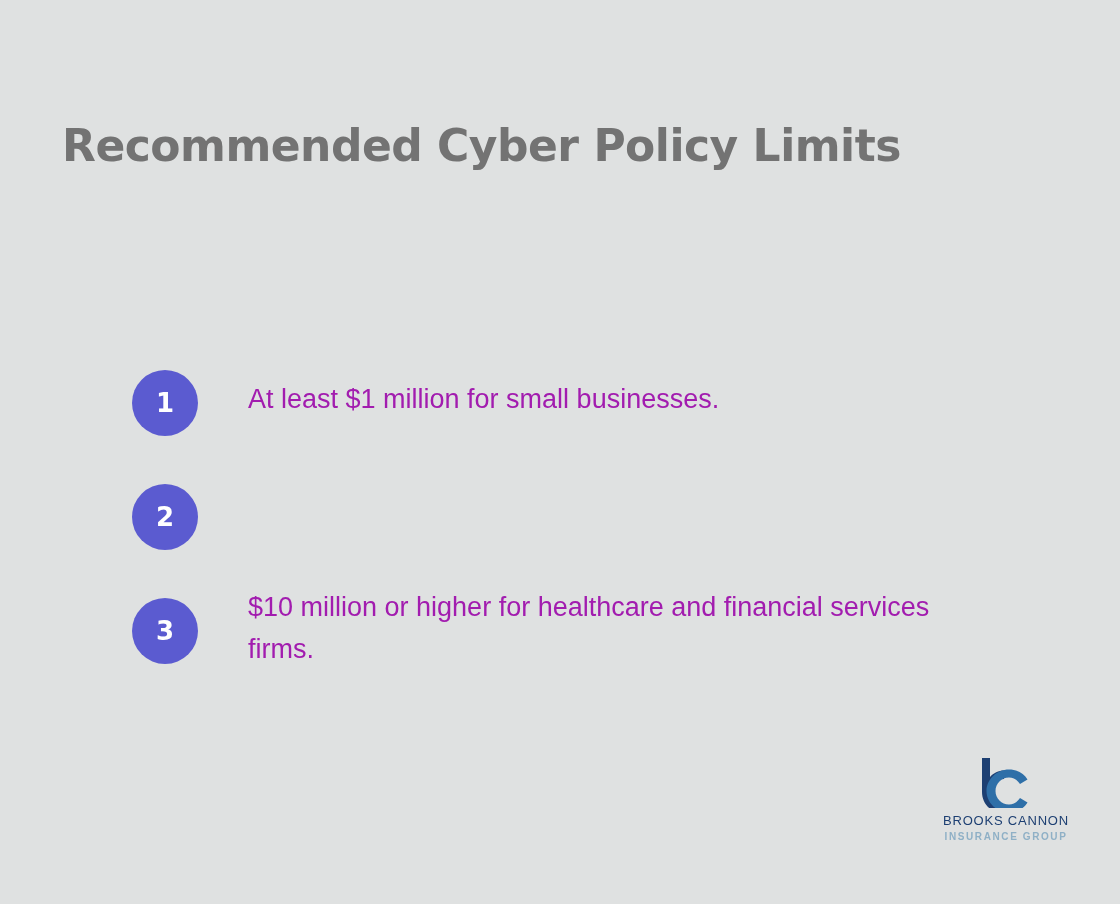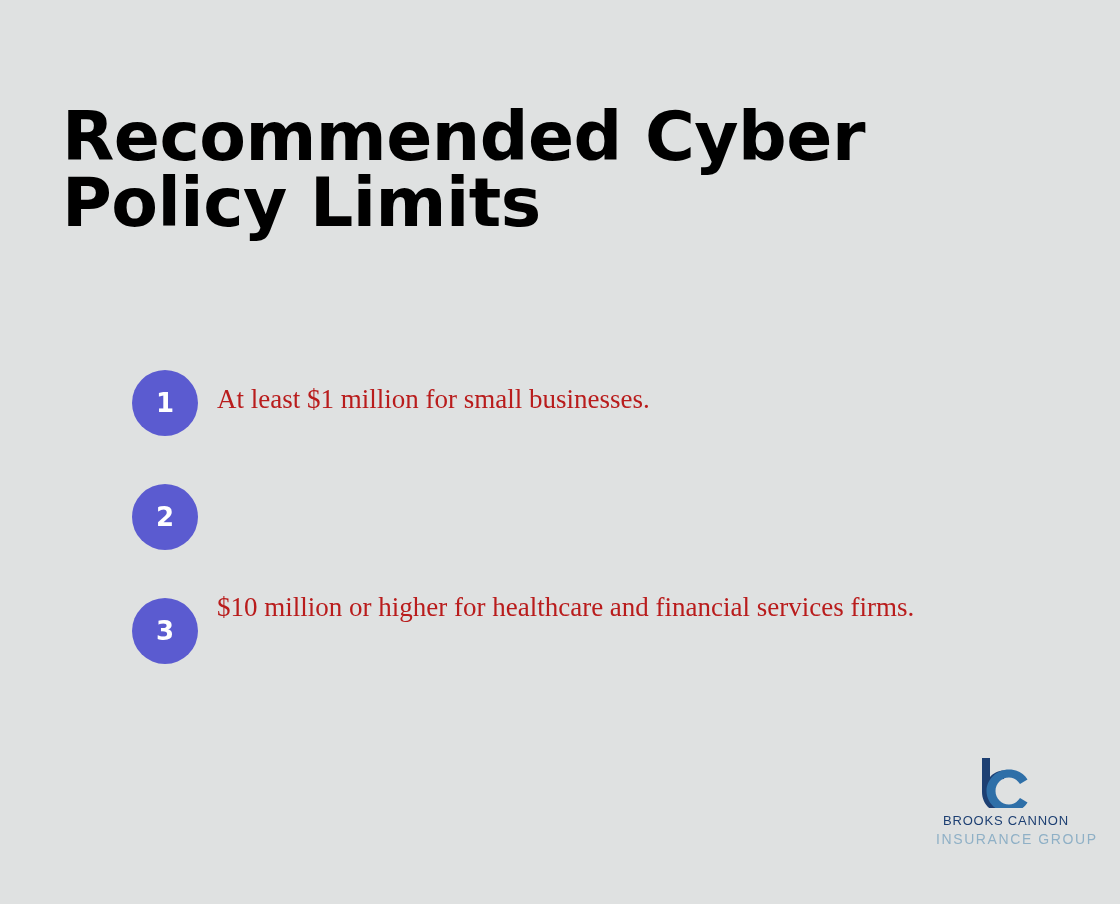--- a/index.html
+++ b/index.html
@@ -22,25 +22,25 @@
   }
 
   
   .title {
     position: absolute;
     left: 62px;
     top: 104px;
     width: 920px;
     margin: 0;
     font-family: "DejaVu Sans", "Liberation Sans", sans-serif;
-    font-size: 68px;
-    line-height: 66px;
+    font-size: 44px;
+    line-height: 84px;
     font-weight: 700;
     letter-spacing: -0.5px;
-    color: #000000;
+    color: #737373;
   }
 
   
   .list {
     position: absolute;
     left: 132px;
     top: 370px;
     width: 860px;
   }
   .list-item {
@@ -58,27 +58,27 @@
     font-family: "DejaVu Sans", "Liberation Sans", sans-serif;
     font-size: 26px;
     font-weight: 700;
     display: flex;
     align-items: center;
     justify-content: center;
     line-height: 1;
     user-select: none;
   }
   .item-text {
-    margin-left: 19px;
+    margin-left: 50px;
     padding-top: 8px;
-    font-family: Liberation Serif, serif;
+    font-family: Liberation Sans, sans-serif;
     font-size: 27px;
     line-height: 42px;
     font-weight: 400;
-    color: #b91c1c;
+    color: #a21caf;
     max-width: 730px;
   }
   .list-item.two-line .badge {
     margin-top: 20px;
   }
 
   
   .logo {
     position: absolute;
     left: 936px;
@@ -97,22 +97,22 @@
     font-family: "Liberation Sans", sans-serif;
     font-size: 13px;
     font-weight: 400;
     letter-spacing: 0.8px;
     color: #1d3f72;
     white-space: nowrap;
   }
   .logo-tagline {
     margin-top: 3px;
     font-family: "Liberation Sans", sans-serif;
-    font-size: 14px;
-    font-weight: 400;
+    font-size: 10px;
+    font-weight: 700;
     letter-spacing: 1.6px;
     color: #8fb0c6;
     white-space: nowrap;
   }
 </style>
 </head>
 <body>
 
 <div class="slide">
 

